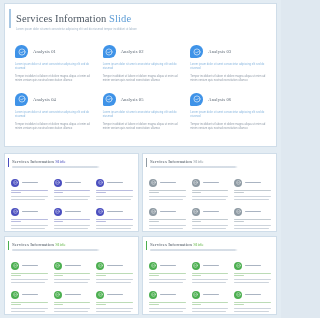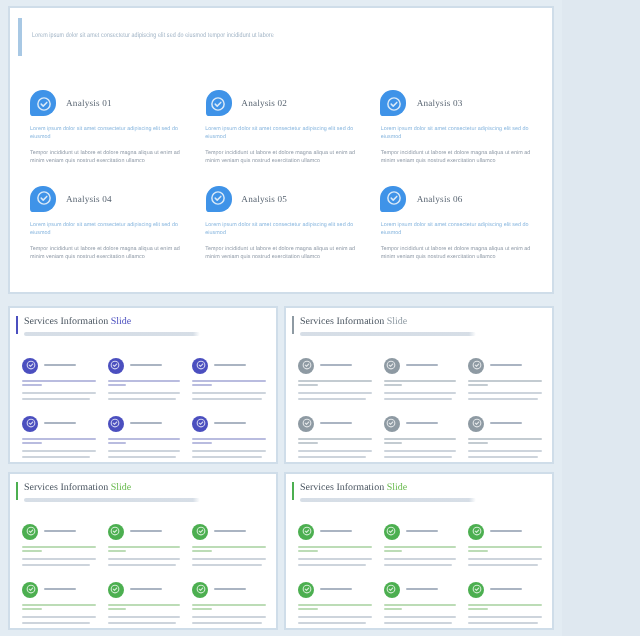--- a/index.html
+++ b/index.html
@@ -103,20 +103,23 @@
   .ln-b { background: #cdd4dc; }
 </style>
 </head>
 <body>
 
 <div class="page">
 
   <div class="hero">
     <div class="hero-head">
       <div class="accent-bar"></div>
+      <div class="hero-title"><span>Services Information</span>
+        <span class="accent">Slide</span>
+      </div>
       <div class="hero-sub">Lorem ipsum dolor sit amet consectetur adipiscing elit sed do eiusmod tempor incididunt ut labore</div>
     </div>
     <div class="hero-grid" id="hero-grid">
         <div class="card">
           <div class="card-head">
             <span class="blob">
               <svg viewBox="0 0 24 24" fill="none" stroke="#dbeaf8" stroke-width="2.2" stroke-linecap="round" stroke-linejoin="round">
                 <circle cx="12" cy="12" r="9.2"></circle>
                 <path d="M7.8 12.2l3 3 5.4-5.6"></path>
               </svg>

